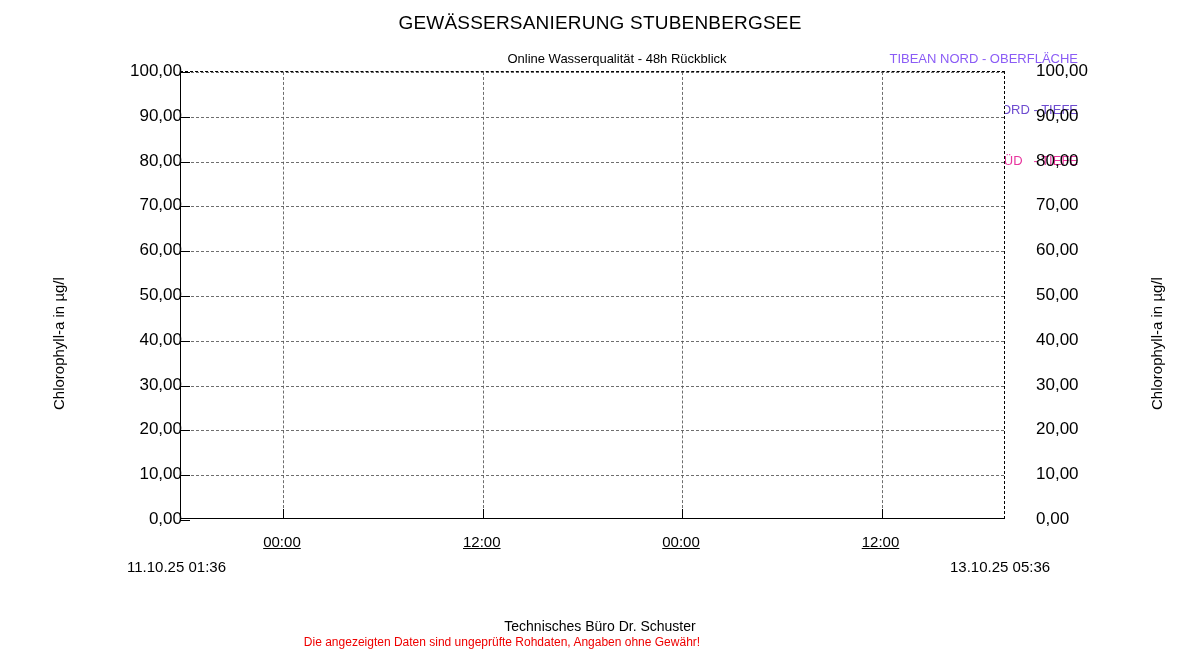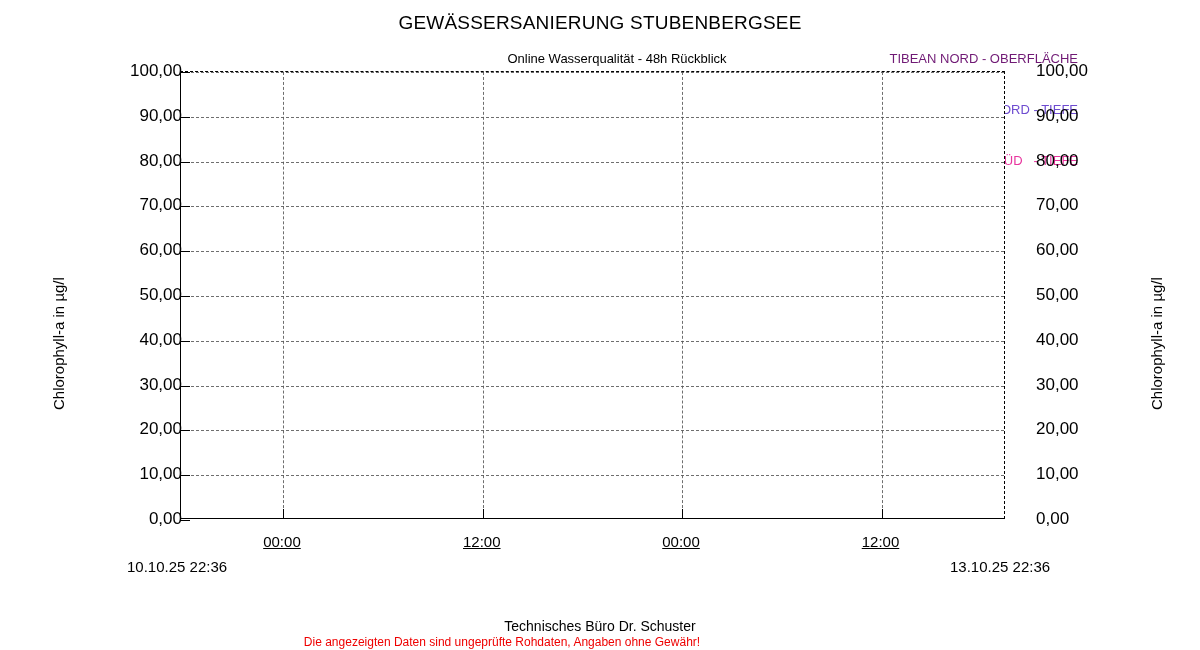--- a/index.html
+++ b/index.html
@@ -171,21 +171,21 @@
     color: #ee0000;
   }
 </style>
 </head>
 <body>
 
 <div id="chart-title">GEWÄSSERSANIERUNG STUBENBERGSEE</div>
 <div id="chart-subtitle">Online Wasserqualität - 48h Rückblick</div>
 
 <div id="legend">
-  <span class="legend-entry" style="color: #701a75;">TIBEAN NORD - OBERFLÄCHE</span>
+  <span class="legend-entry" style="color: #8b5cf6;">TIBEAN NORD - OBERFLÄCHE</span>
   <span class="legend-entry" style="color: rgb(109, 75, 208);">TIBEAN NORD - TIEFE</span>
   <span class="legend-entry" style="color: rgb(232, 53, 158);">TIBEAN SÜD   - TIEFE</span>
 </div>
 
 <div id="plot-area">
     <div class="gridline-h" style="top: 0px;"></div>
     <div class="tick-left" style="top: 0px;"></div>
     <div class="gridline-h" style="top: 44.8px;"></div>
     <div class="tick-left" style="top: 44.8px;"></div>
     <div class="gridline-h" style="top: 89.6px;"></div>
@@ -212,22 +212,22 @@
     <div class="gridline-v" style="left: 501.022px;"></div>
     <div class="tick-bottom" style="left: 501.022px;"></div>
     <div class="gridline-v" style="left: 700.507px;"></div>
     <div class="tick-bottom" style="left: 700.507px;"></div>
     <svg width="825" height="448" style="position: absolute; left: 0px; top: 0px;"></svg>
   </div>
 
 <div id="y-axis-title-left" class="axis-title">Chlorophyll-a in µg/l</div>
 <div id="y-axis-title-right" class="axis-title">Chlorophyll-a in µg/l</div>
 
-<div id="range-start" class="range-label">10.10.25 22:36</div>
-<div id="range-end" class="range-label">13.10.25 22:36</div>
+<div id="range-start" class="range-label">11.10.25 01:36</div>
+<div id="range-end" class="range-label">13.10.25 05:36</div>
 
 <div id="footer-org">Technisches Büro Dr. Schuster</div>
 <div id="footer-disclaimer">Die angezeigten Daten sind ungeprüfte Rohdaten, Angaben ohne Gewähr!</div>
 
 <div class="ylabel left" style="top: 61px;">100,00</div>
 <div class="ylabel right" style="top: 61px;">100,00</div>
 <div class="ylabel left" style="top: 105.8px;">90,00</div>
 <div class="ylabel right" style="top: 105.8px;">90,00</div>
 <div class="ylabel left" style="top: 150.6px;">80,00</div>
 <div class="ylabel right" style="top: 150.6px;">80,00</div>

